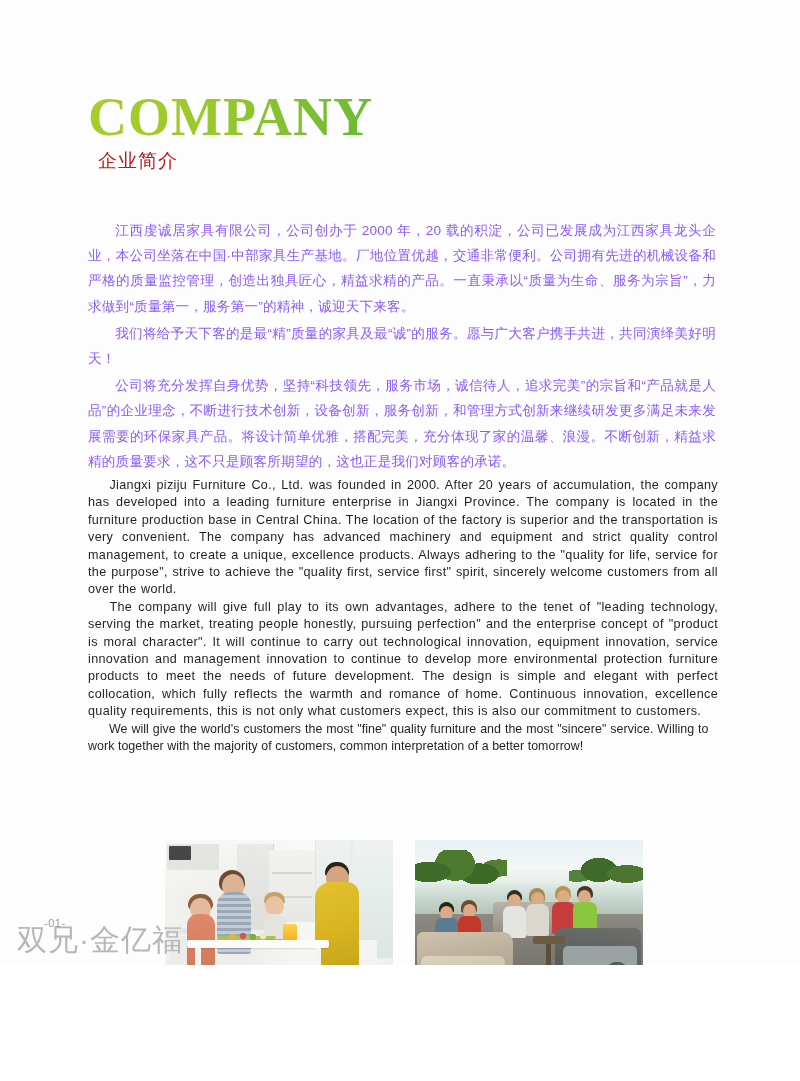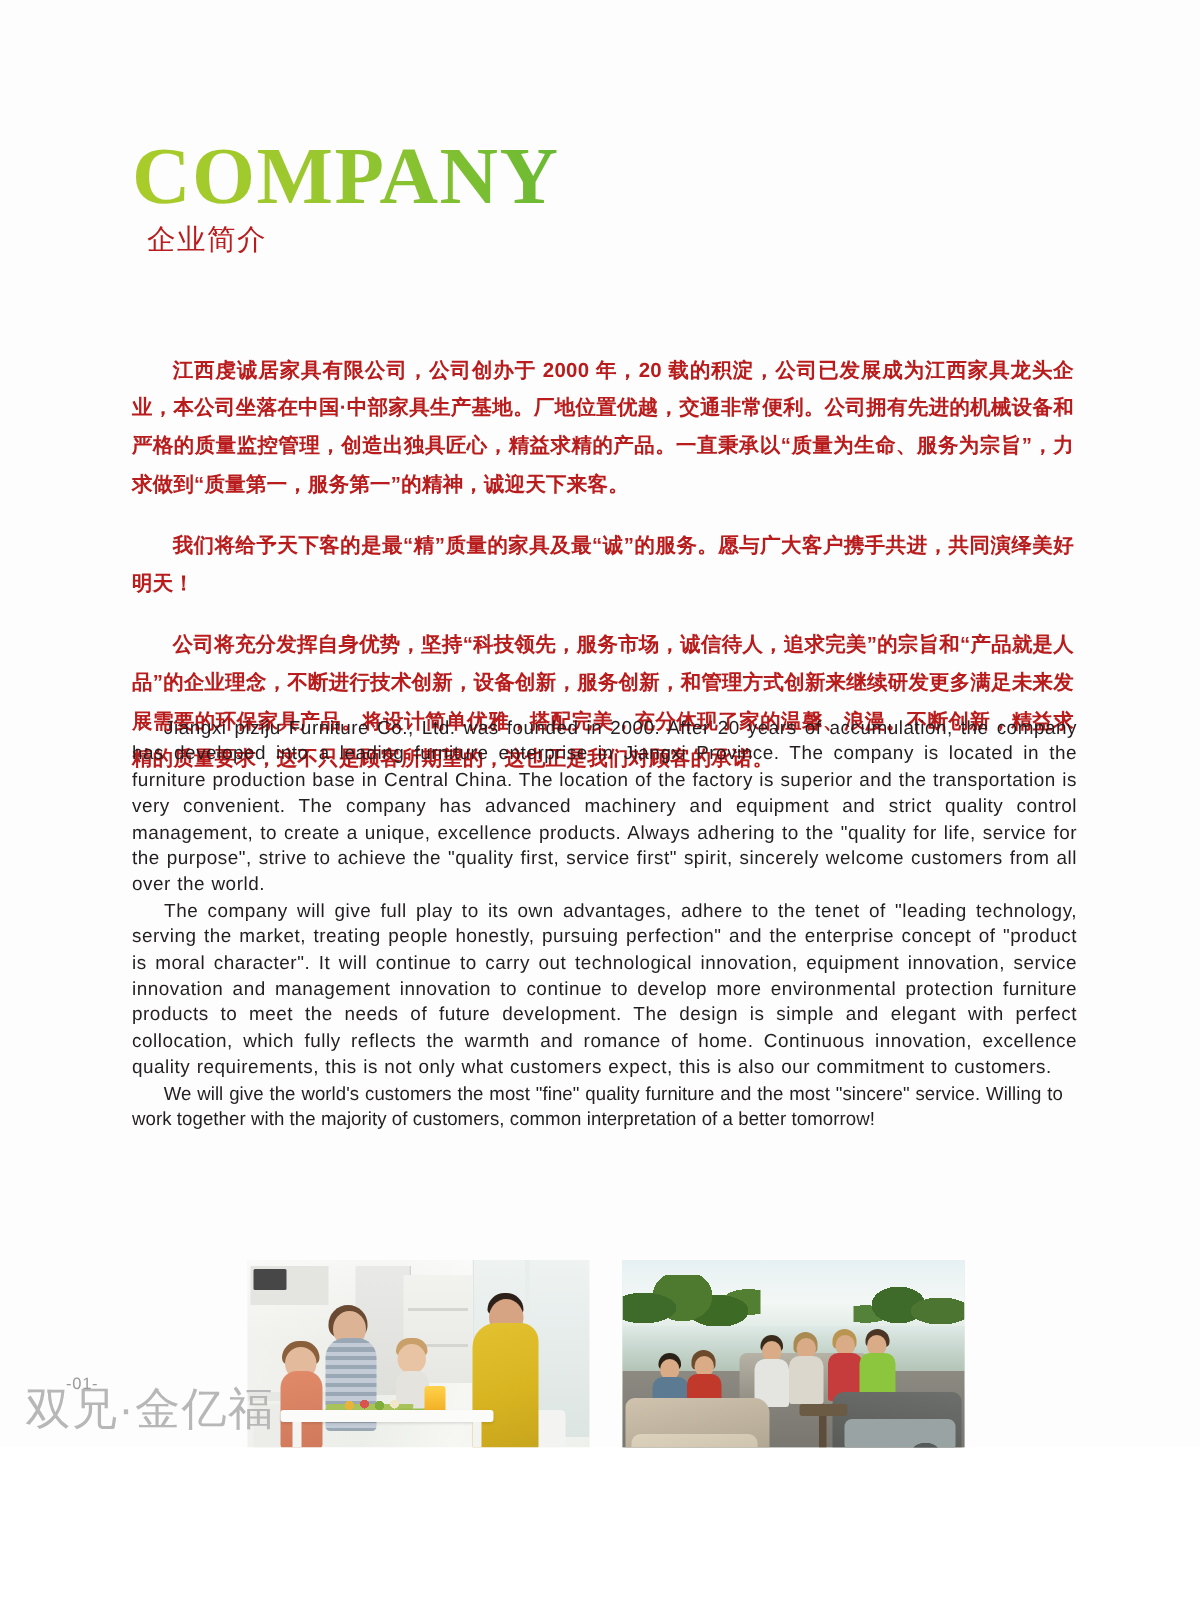--- a/index.html
+++ b/index.html
@@ -52,29 +52,28 @@
   }
 
   
   .cn-block {
     position: absolute;
     left: 88px;
     top: 218px;
     width: 628px;
   }
   .cn-para {
-    margin: 16px 0 2px 0;
+    margin: 0 0 2px 0;
     font-size: 13.6px;
     line-height: 25.2px;
-    color: #b91c1c;
+    color: #8b5cf6;
     text-align: justify;
     text-justify: inter-ideograph;
     text-indent: 2em;
     letter-spacing: 0.2px;
-    font-weight: bold;
   }
 
   
   .en-block {
     position: absolute;
     left: 88px;
     top: 477px;
     width: 630px;
   }
   .en-para {

